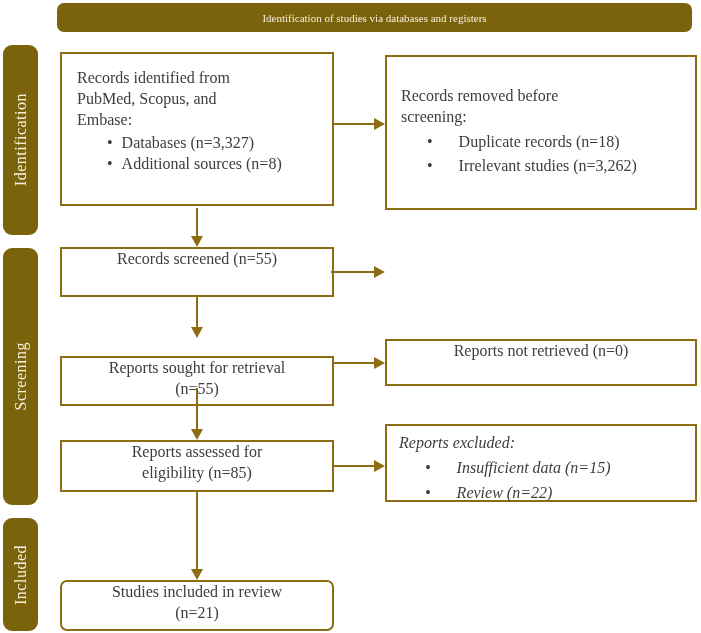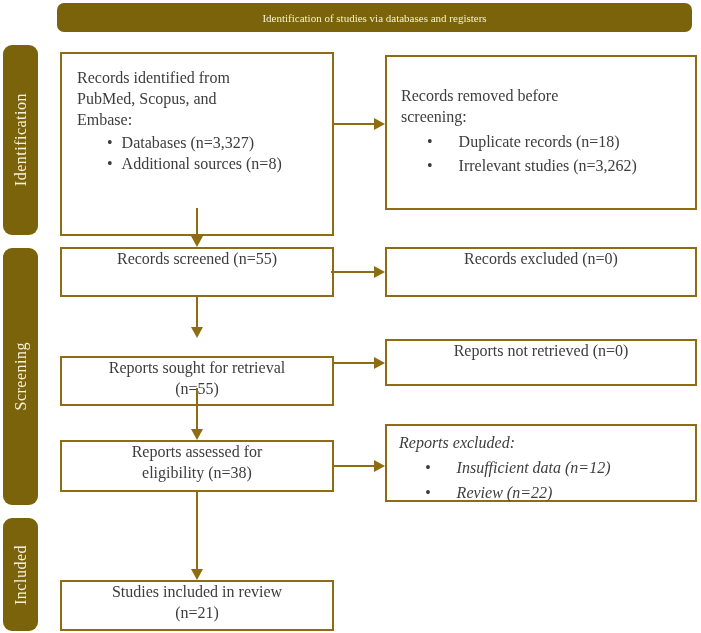--- a/index.html
+++ b/index.html
@@ -28,29 +28,29 @@
 
   .box {
     position:absolute; background:var(--box_bg,#ffffff);
     border:2px solid var(--line,#8e6d12); box-sizing:border-box;
     color:var(--box_text,#3d3d3d); font-size:16px; line-height:1.3;
   }
   .col-l { left:60px; width:274px; }
   .col-r { left:385px; width:312px; }
   .center { display:flex; flex-direction:column; align-items:center; justify-content:flex-start; text-align:center; }
 
-  .box-identified { top:52px; height:184px; padding:14px 8px 0 15px; }
+  .box-identified { top:52px; height:154px; padding:14px 8px 0 15px; }
   .box-removed    { top:55px; height:155px; padding:29px 6px 8px 14px; }
   .box-screened   { top:247px; height:50px; }
   .box-rec-excl   { top:247px; height:50px; }
   .box-sought     { top:356px; height:50px; }
   .box-not-retr   { top:339px; height:47px; }
   .box-assessed   { top:440px; height:52px; }
   .box-rep-excl   { top:424px; height:78px; padding:7px 6px 0 12px;font-style:italic; }
-  .box-included   { top:580px; height:51px; }
+  .box-included   { top:580px; height:51px;border-radius:7px; }
 
   .wrap-190 { max-width:190px; }
   .wrap-215 { max-width:218px; }
 
   .ul { margin-top:3px; }
   .li { display:flex; align-items:baseline; }
   .li-tight { margin-left:30px; }
   .li-tight .dot { margin-right:9px; }
   .li-wide  { margin-left:26px; margin-top:4px; }
   .li-wide .dot { margin-right:26px; }
@@ -109,42 +109,39 @@
       <div class="li li-wide">
         <span class="dot">•</span>
         <span>Irrelevant studies (n=3,262)</span>
       </div>
     </div>
   </div>
 
   <div class="box col-l box-screened center">
     <span>Records screened (n=55)</span>
   </div>
-  <div class="box col-r box-rec-excl center">
-    <span>Records excluded (n=0)</span>
-  </div>
 
   <div class="box col-l box-sought center">
     <span>Reports sought for retrieval</span>
     <span>(n=55)</span>
   </div>
   <div class="box col-r box-not-retr center">
     <span>Reports not retrieved (n=0)</span>
   </div>
 
   <div class="box col-l box-assessed center">
     <span>Reports assessed for</span>
-    <span>eligibility (n=38)</span>
+    <span>eligibility (n=85)</span>
   </div>
   <div class="box col-r box-rep-excl">
     <div>Reports excluded:</div>
     <div class="ul">
       <div class="li li-wide">
         <span class="dot">•</span>
-        <span>Insufficient data (n=12)</span>
+        <span>Insufficient data (n=15)</span>
       </div>
       <div class="li li-wide">
         <span class="dot">•</span>
         <span>Review (n=22)</span>
       </div>
     </div>
   </div>
 
   <div class="box col-l box-included center">
     <span>Studies included in review</span>

